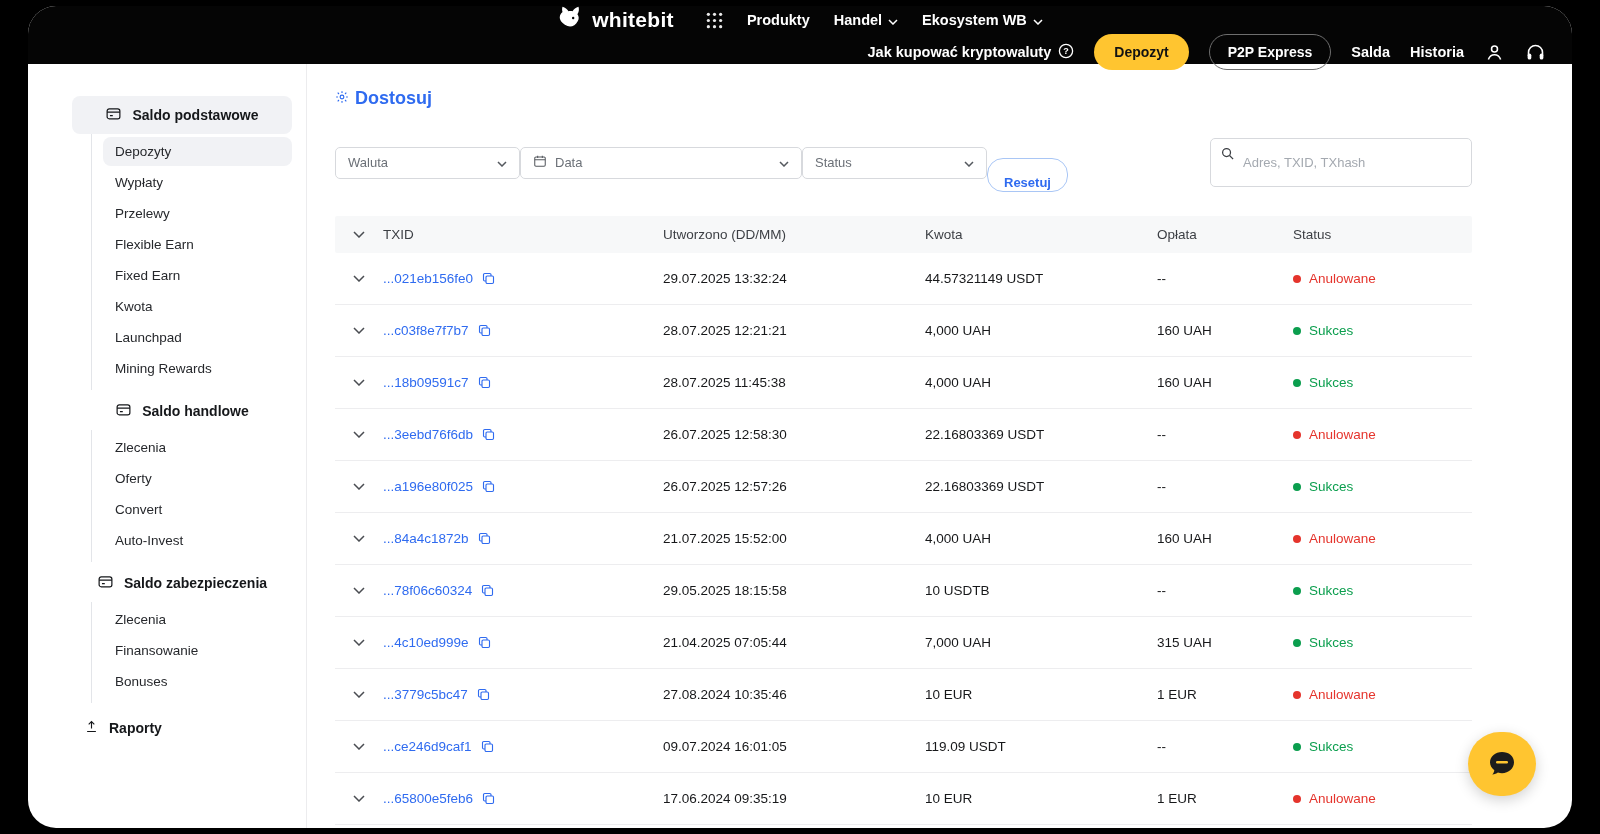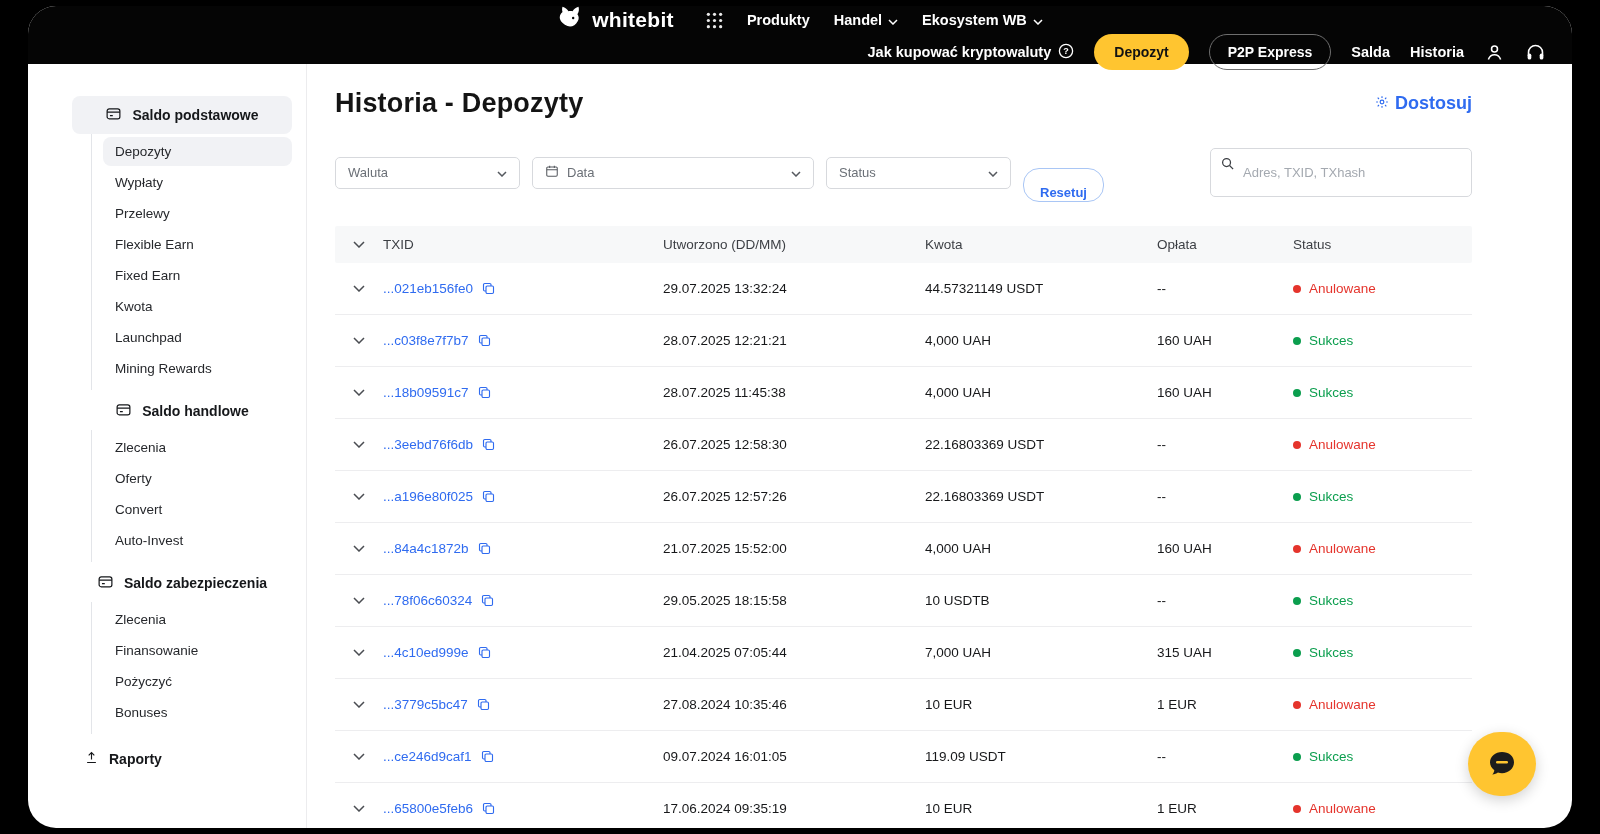--- a/index.html
+++ b/index.html
@@ -34,21 +34,21 @@
   .side-item.active { background:#f1f2f5; font-weight:500; }
   .side-section { margin-bottom:2px; }
   .reports-row { display:flex; align-items:center; gap:10px; padding:10px 12px; margin-top:6px; border-radius:8px; font-size:14px; font-weight:600; color:#15171a; cursor:pointer; }
 
   
   .main-header { display:flex; align-items:center; justify-content:space-between; margin-bottom:24px; }
   .page-title { font-size:27px; font-weight:800; color:#141414; letter-spacing:.2px; }
   .customize { display:flex; align-items:center; gap:6px; color:#2F6BF0; font-size:18px; font-weight:600; cursor:pointer; }
 
   
-  .filters { display:flex; align-items:center; gap:12px; margin-bottom:24px; }
+  .filters { display:flex; align-items:center; margin-bottom:24px; }
   .select { height:32px; border:1px solid #d7d9dd; border-radius:5px; background:#fff; display:flex; align-items:center; gap:8px; padding:0 12px; font-size:13px; color:#6b7077; cursor:pointer; }
   .select .sel-label { flex:1; }
   .select-currency { width:185px; }
   .select-date { width:282px; }
   .select-status { width:185px; }
   .btn-reset { height:30px; padding:16px 16px; border-radius:16px; border:1px solid #a9c6f5; background:#fff; color:#2F6BF0; font-size:13px; font-weight:600; font-family:inherit; cursor:pointer;margin-top:25px; }
   .search-wrap { margin-left:auto; position:relative; }
   .search-input { width:262px; height:49px; border:1px solid #d7d9dd; border-radius:5px; padding:0 10px 0 32px; font-size:13px; font-family:inherit; color:#26282c; outline:none; }
   .search-input::placeholder { color:#a4a9b0; }
   .search-icon-wrap { position:absolute; left:10px; top:8px; }
@@ -214,40 +214,38 @@
               </svg></span>
           <span>Saldo zabezpieczenia</span>
         </div>
         <div class="side-items">
 
 
             <div class="side-item"><span>Zlecenia</span></div>
 
             <div class="side-item"><span>Finansowanie</span></div>
 
-            <div class="side-item"><span>Pożyczyć</span></div>
 
             <div class="side-item"><span>Bonuses</span></div>
           </div>
       </div>
 
       <div class="reports-row">
         <span><svg width="15" height="15" viewBox="0 0 24 24" fill="none" stroke="#15171a" stroke-width="1.8">
               <path d="M12 15V4M7.5 8.5L12 4l4.5 4.5M5 20h14"></path>
             </svg></span>
         <span>Raporty</span>
       </div>
 
     </aside>
 
     <main class="main">
       <div class="main-inner">
 
         <div class="main-header">
-          <h1 class="page-title">Historia - Depozyty</h1>
           <div class="customize">
             <span>
               <svg width="14" height="14" viewBox="0 0 24 24" fill="none" stroke="#2F6BF0" stroke-width="2">
                   <circle cx="12" cy="12" r="3.2"></circle>
                   <path d="M12 2v3M12 19v3M2 12h3M19 12h3M4.6 4.6l2.2 2.2M17.2 17.2l2.2 2.2M19.4 4.6l-2.2 2.2M6.8 17.2l-2.2 2.2"></path>
                 </svg>
             </span>
             <span>Dostosuj</span>
           </div>
         </div>

